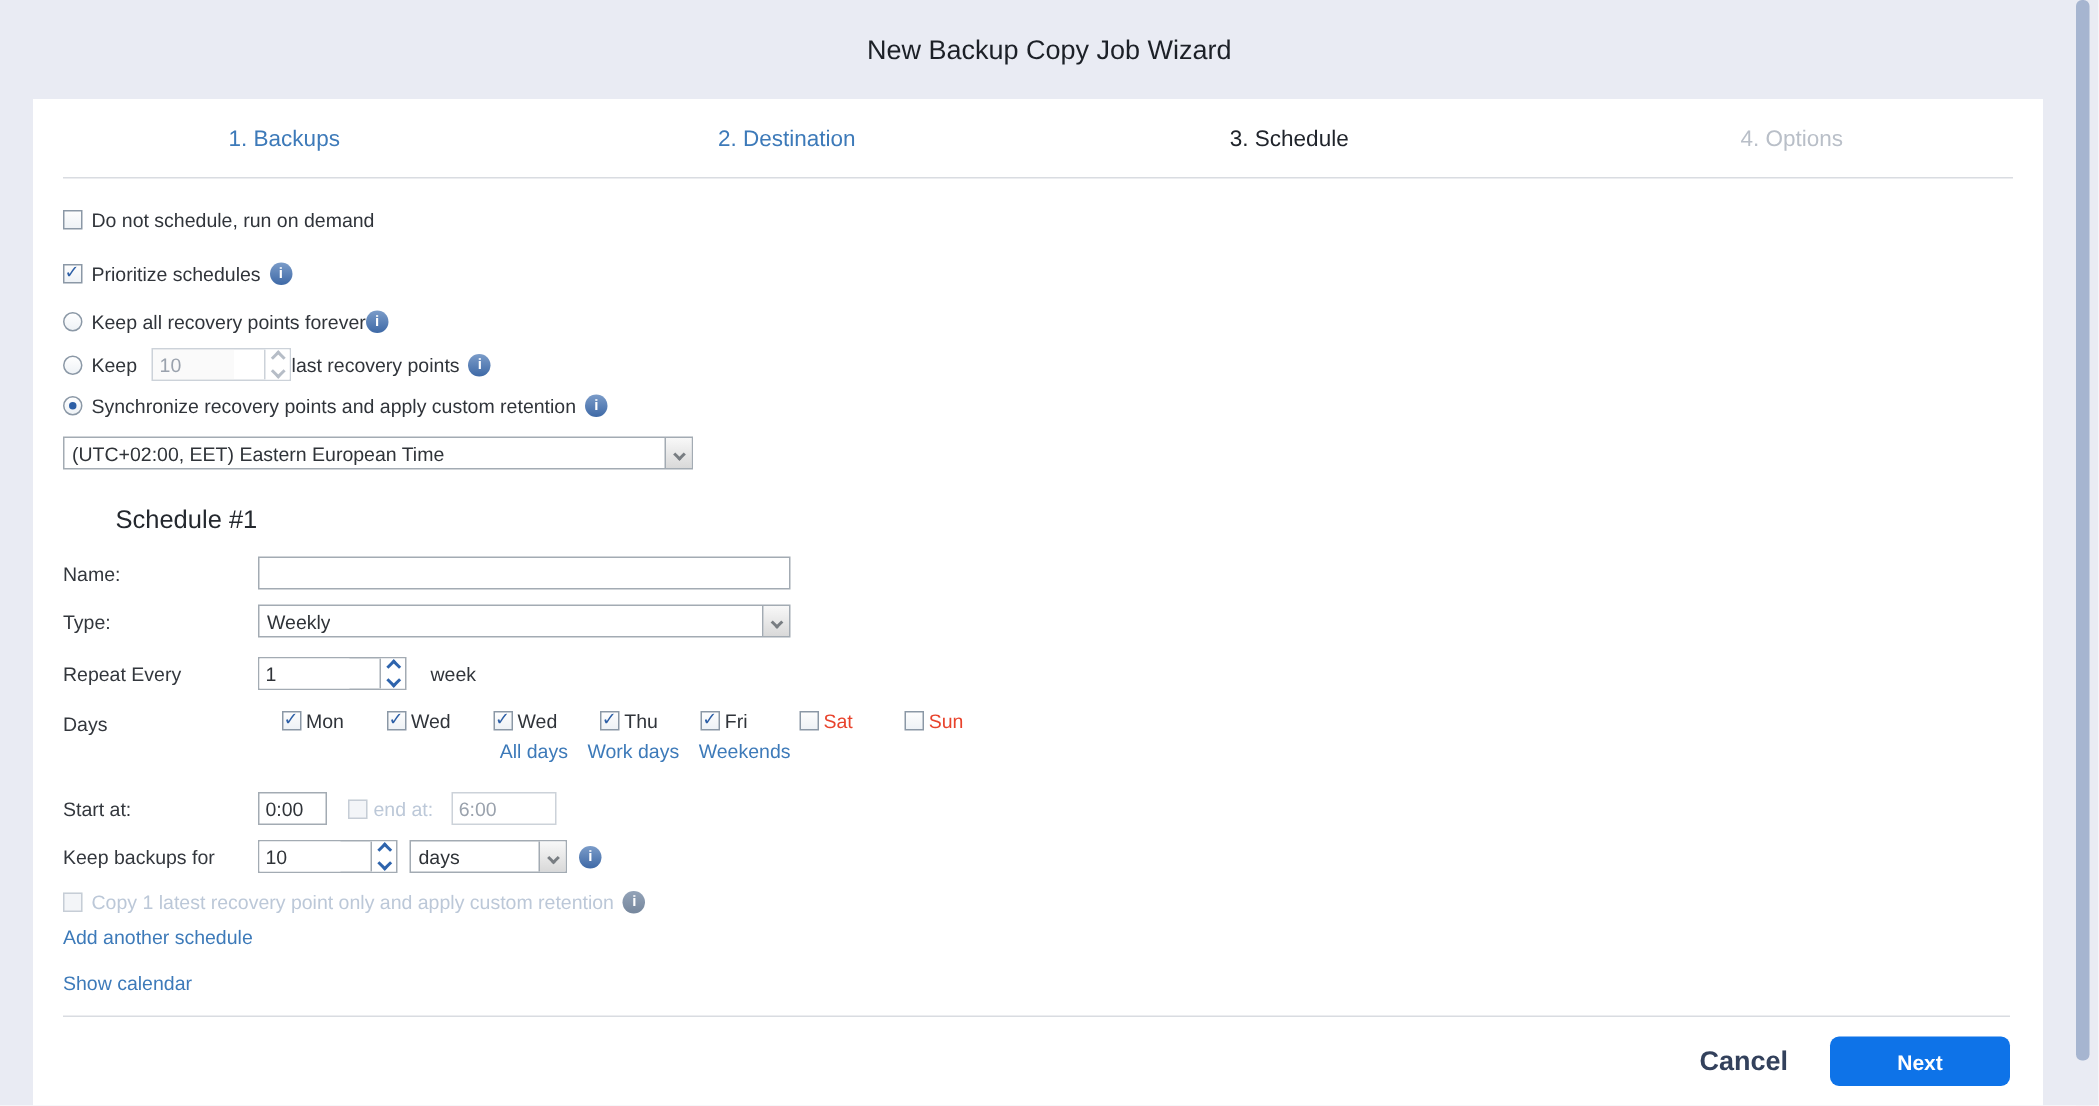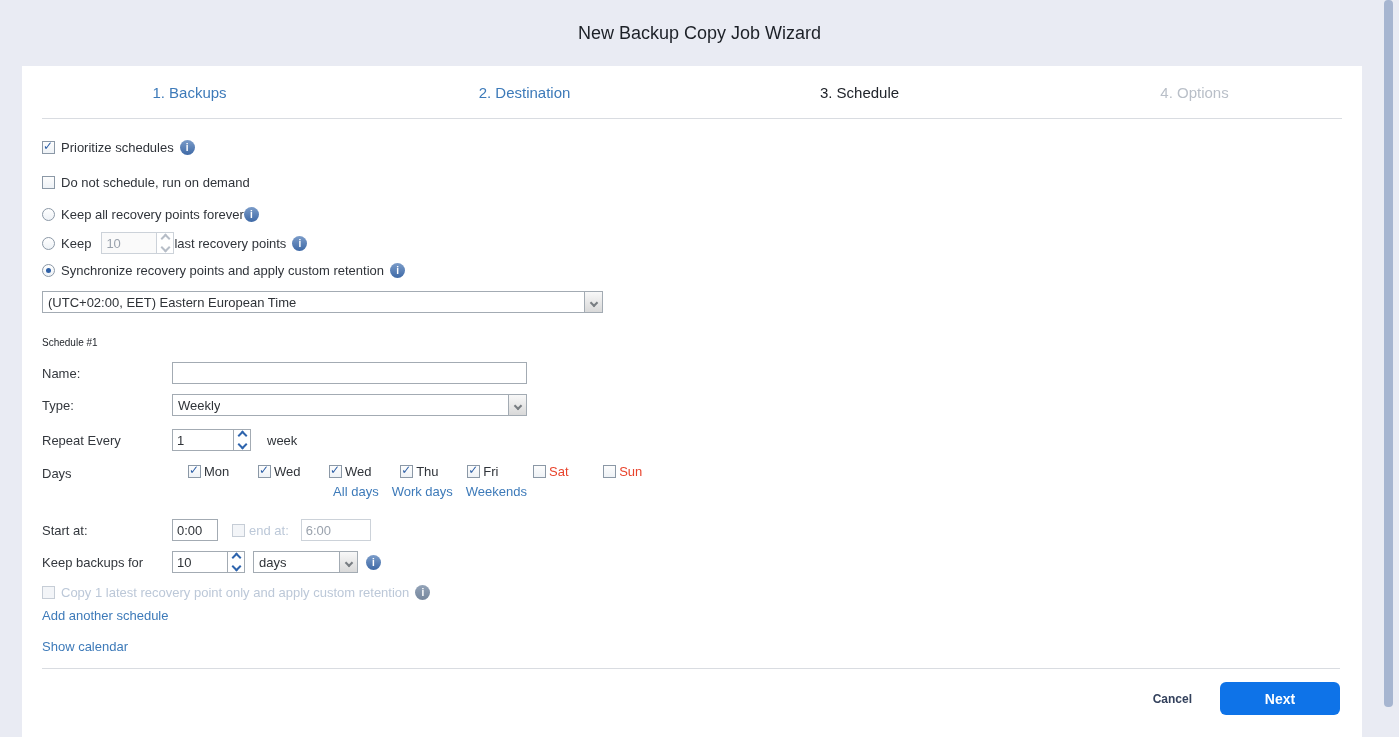--- a/index.html
+++ b/index.html
@@ -40,21 +40,21 @@
   
   .info{width:15px;height:15px;flex:none;border-radius:50%;display:inline-flex;align-items:center;justify-content:center;
       background:linear-gradient(#7b9cc9,#3e69a6);color:#fff;font-size:10px;font-weight:bold;cursor:pointer;}
   .info::after{content:"i";}
   .info.gray{background:linear-gradient(#93a3b8,#76879d);}
   
   .tinput{height:22px;box-sizing:border-box;border:1px solid #a3abb3;padding:2px 4px;font-size:13px;
       font-family:"Liberation Sans",sans-serif;color:#2f3338;background:#fff;}
   .tinput:disabled,.tinput.disabled{border-color:#ccd2d9;color:#9aa2ad;background:#fff;}
   
-  .spin{display:inline-flex;height:22px;box-sizing:border-box;border:1px solid #a3abb3;background:#fff;}
+  .spin{display:inline-flex;height:22px;box-sizing:border-box;border:1px solid #a3abb3;background:#fff;gap:20px;}
   .spin input{border:none;outline:none;padding:2px 4px;font-size:13px;font-family:"Liberation Sans",sans-serif;color:#2f3338;width:46px;}
   .spin .spinbtns{width:16px;border-left:1px solid #a3abb3;display:flex;flex-direction:column;align-items:center;justify-content:center;background:#fff;cursor:pointer;}
   .chev{display:inline-block;width:5px;height:5px;border-right:2px solid #2e64ad;border-bottom:2px solid #2e64ad;}
   .chev.up{transform:rotate(-135deg);margin-bottom:1px;}
   .chev.down{transform:rotate(45deg);margin-top:1px;}
   .spin.disabled{border-color:#ccd2d9;}
   .spin.disabled input{color:#9aa2ad;}
   .spin.disabled .spinbtns{border-left-color:#ccd2d9;}
   .spin.disabled .chev{border-color:#b6bdc7;}
   
@@ -64,32 +64,32 @@
   .select .sel-btn{width:17px;height:20px;flex:none;border-left:1px solid #a3abb3;background:linear-gradient(#f8f8f8,#d9d9d9);
       display:flex;align-items:center;justify-content:center;}
   .select .sel-btn .chev{width:4px;height:4px;border-color:#787d82;border-width:2px;}
   
   .link{color:#3d7ab9;cursor:pointer;}
   .red{color:#e8432c;}
   .muted-light{color:#bcc8d8;}
   .divider{border-bottom:1px solid #d9dce1;margin:14px 0 0 0;}
   
   .footer{display:flex;align-items:center;justify-content:flex-end;padding:13px 22px 0 0;}
-  .btn-cancel{font-weight:bold;font-size:12px;color:#33415c;margin-right:28px;cursor:pointer;}
+  .btn-cancel{font-weight:bold;font-size:18px;color:#33415c;margin-right:28px;cursor:pointer;}
   .btn-next{width:120px;height:33px;border-radius:6px;background:#0e73e8;color:#fff;font-weight:bold;font-size:14px;
       display:flex;align-items:center;justify-content:center;cursor:pointer;border:none;}
   
   .scroll-track{position:absolute;top:0;left:1384px;width:9px;height:737px;background:#e9ebf3;}
   .scroll-thumb{position:absolute;top:0;left:0;width:9px;height:707px;background:#a6b5d0;border-radius:4px;}
   
   .mt20{margin-top:20px}.mt21{margin-top:21px}.mt17{margin-top:17px}
   .mt10{margin-top:10px}.mt9{margin-top:9px}.mt13{margin-top:13px}
   .mt24{margin-top:24px}.mt14{margin-top:14px}.mt8{margin-top:8px}
   .mt16{margin-top:16px}.mt12{margin-top:12px}
-  .heading{font-size:10px;color:#24282e;}
+  .heading{font-size:17px;color:#24282e;margin-left:35px;}
   .dayitem{display:inline-flex;align-items:center;margin-right:9px;padding-left:16px;}
   .dayitem .cb{margin-right:3px;}
   .daylinks{width:355px;display:flex;justify-content:flex-end;gap:13px;margin-top:3px;}
 </style>
 </head>
 <body>
 
 <div class="titlebar">
   <div class="title">New Backup Copy Job Wizard</div>
 </div>
@@ -99,29 +99,29 @@
   <div class="tabs">
     <div class="tab t-link">1. Backups</div>
     <div class="tab t-link">2. Destination</div>
     <div class="tab t-active">3. Schedule</div>
     <div class="tab t-disabled">4. Options</div>
   </div>
   <div class="tabs-divider"></div>
 
   <div class="content">
 
+    <div class="row mt20">
+      <span class="cb"></span>
+      <span class="gap6">Do not schedule, run on demand</span>
+    </div>
+
     <div class="row mt21">
       <span class="cb checked"></span>
       <span class="gap6">Prioritize schedules</span>
       <span class="info gap6"></span>
-    </div>
-
-    <div class="row mt20">
-      <span class="cb"></span>
-      <span class="gap6">Do not schedule, run on demand</span>
     </div>
 
     <div class="row mt17">
       <span class="radio"></span>
       <span class="gap6">Keep all recovery points forever</span>
       <span class="info gap12"></span>
     </div>
 
     <div class="row mt10">
       <span class="radio"></span>
@@ -137,21 +137,21 @@
       <span class="info gap6"></span>
     </div>
 
     <div class="row mt9">
       <span class="radio selected"></span>
       <span class="gap6">Synchronize recovery points and apply custom retention</span>
       <span class="info gap6"></span>
     </div>
 
     <div class="row mt13">
-      <div class="select" style="width:561px">
+      <div class="select" style="width:420px">
         <span class="sel-text">(UTC+02:00, EET) Eastern European Time</span>
         <span class="sel-btn">
             <span class="chev down"></span>
           </span>
       </div>
     </div>
 
     <div class="heading mt24">Schedule #1</div>
 
     <div class="row mt14">

